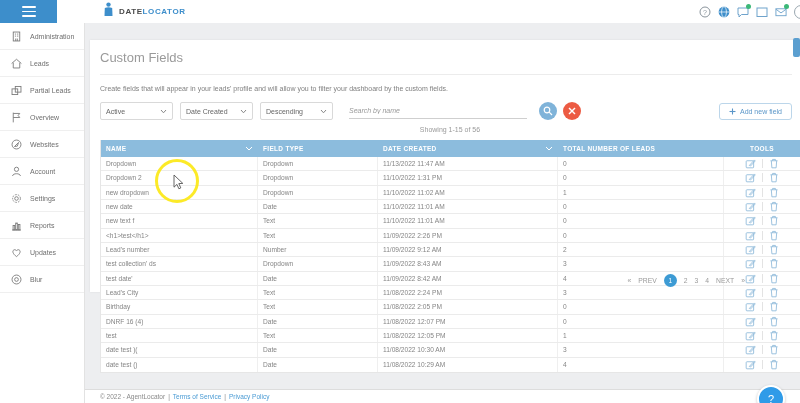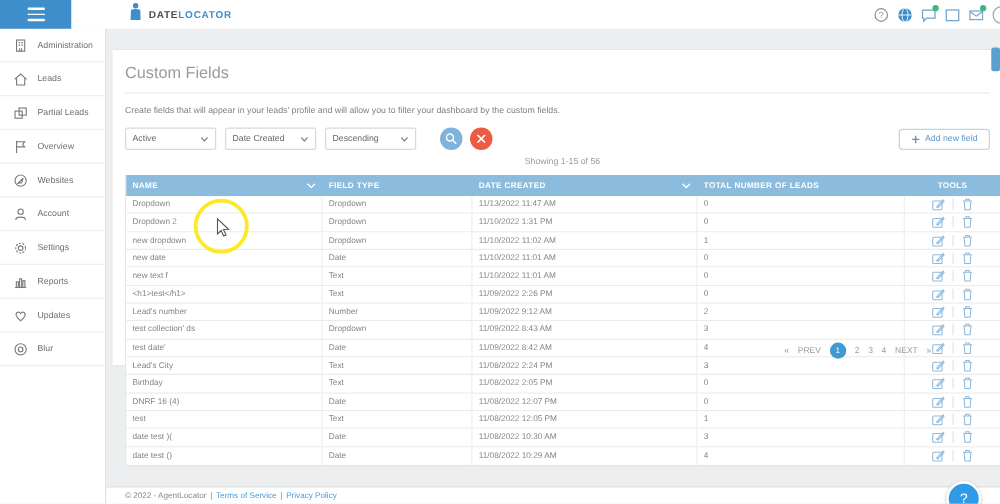--- a/index.html
+++ b/index.html
@@ -222,20 +222,21 @@
         <svg width="7" height="5" viewBox="0 0 7 5">
             <polyline points="1,1 3.5,3.8 6,1" fill="none" stroke="#888" stroke-width="1"></polyline>
           </svg>
       </div>
       <div class="sel">
         <span class="sel-label">Descending</span>
         <svg width="7" height="5" viewBox="0 0 7 5">
             <polyline points="1,1 3.5,3.8 6,1" fill="none" stroke="#888" stroke-width="1"></polyline>
           </svg>
       </div>
+      <input class="search-input" type="text" placeholder="Search by name" style="">
       <button class="circle-btn btn-search">
         <svg width="10" height="10" viewBox="0 0 10 10">
             <circle cx="4" cy="4" r="2.8" fill="none" stroke="#fff" stroke-width="1.2"></circle>
             <line x1="6.2" y1="6.2" x2="9" y2="9" stroke="#fff" stroke-width="1.2"></line>
           </svg>
       </button>
       <button class="circle-btn btn-clear">
         <svg width="8" height="8" viewBox="0 0 8 8">
             <line x1="1" y1="1" x2="7" y2="7" stroke="#fff" stroke-width="1.4"></line>
             <line x1="7" y1="1" x2="1" y2="7" stroke="#fff" stroke-width="1.4"></line>

